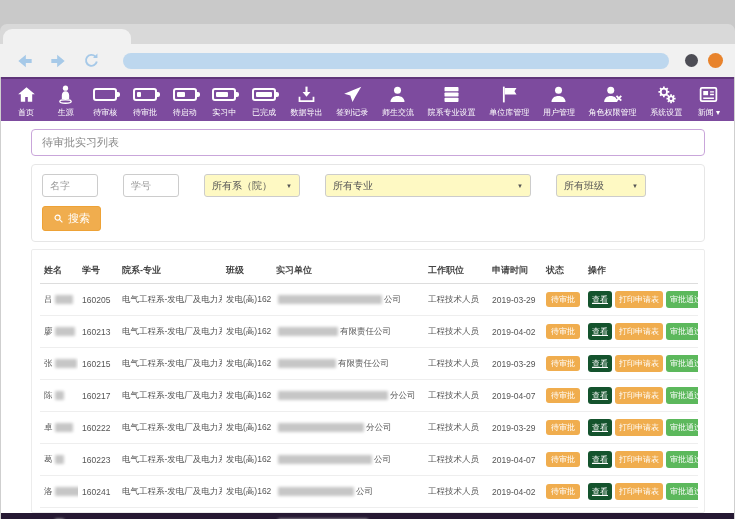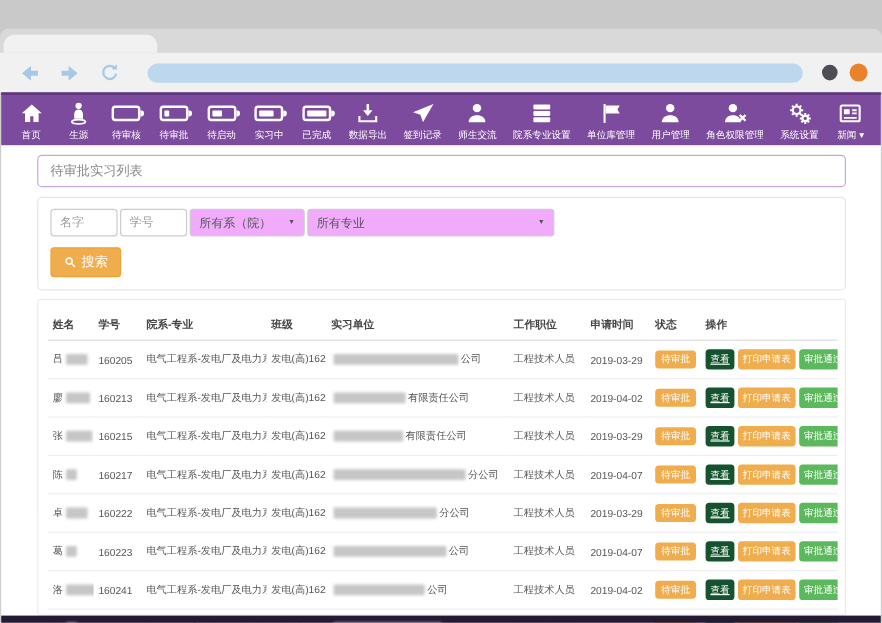--- a/index.html
+++ b/index.html
@@ -24,24 +24,24 @@
   .nav-item { display:flex; flex-direction:column; align-items:center; justify-content:flex-start; padding:4px 2px 3px; cursor:pointer; min-width:30px; }
   .nav-icon { height:22px; display:flex; align-items:center; justify-content:center; }
   .nav-label { color:#fff; font-size:8px; white-space:nowrap; margin-top:2px; }
   .battery { position:relative; width:24px; height:13px; border:2px solid #fff; border-radius:3px; }
   .battery::after { content:""; position:absolute; right:-5px; top:2px; width:3px; height:5px; background:#fff; border-radius:0 2px 2px 0; }
   .battery .fill { position:absolute; left:2px; top:2px; bottom:2px; background:#fff; border-radius:1px; }
 
   .breadcrumb-box { margin:8px 29px 0 30px; border:1px solid #c9a6da; border-radius:4px; background:#fff; padding:5px 10px; font-size:11px; color:#8a8a8a; }
 
   .filter-panel { margin:8px 29px 0 30px; border:1px solid #e6e6e6; border-radius:4px; padding:9px 10px 10px; }
-  .filter-row { display:flex; gap:2px; }
+  .filter-row { display:flex; gap:25px; }
   .f-input { height:23px; border:1px solid #ccc; border-radius:3px; font-size:10px; padding:0 7px; color:#555; }
   .f-input::placeholder { color:#999; }
-  .f-select { height:23px; border:1px solid #ccc; border-radius:3px; font-size:10px; color:#555; display:flex; align-items:center; justify-content:space-between; padding:0 7px; background:#f0abfc; cursor:pointer; }
+  .f-select { height:23px; border:1px solid #ccc; border-radius:3px; font-size:10px; color:#555; display:flex; align-items:center; justify-content:space-between; padding:0 7px; background:#fef9c3; cursor:pointer; }
   .f-select .caret { font-size:6px; color:#555; margin-left:6px; }
   .search-btn { margin-top:9px; display:inline-flex; align-items:center; gap:4px; background:#f0ad4e; color:#fff; border:1px solid #eea236; border-radius:3px; font-size:11px; padding:4px 10px; cursor:pointer; }
 
   .table-panel { margin:7px 29px 0 30px; border:1px solid #ececec; border-radius:2px; padding:8px; min-height:264px; }
   table { width:100%; border-collapse:collapse; table-layout:fixed; }
   th { text-align:left; font-size:9px; color:#444; font-weight:bold; padding:6px 4px; border-bottom:1px solid #ddd; white-space:nowrap; }
   td { font-size:8.5px; color:#555; padding:7px 4px; border-bottom:1px solid #eee; white-space:nowrap; overflow:hidden; }
   .redact { display:inline-block; height:9px; background:#c6c6c6; border-radius:1px; filter:blur(1.4px); vertical-align:middle; margin:0 2px; }
   .badge { display:inline-block; background:#f0ad4e; color:#fff; font-size:8px; padding:2px 5px; border-radius:3px; }
   .btn { display:inline-block; border:none; border-radius:3px; color:#fff; font-size:8px; padding:3px 4px; margin-right:3px; cursor:pointer; white-space:nowrap; font-family:inherit; }
@@ -253,20 +253,24 @@
         <input class="f-input" style="width: 56px;" placeholder="名字">
         <input class="f-input" style="width: 56px;" placeholder="学号">
         <div class="f-select" style="width:96px">
           <span>所有系（院）</span>
             <span class="caret">▼</span>
         </div>
         <div class="f-select" style="width:206px">
           <span>所有专业</span>
             <span class="caret">▼</span>
         </div>
+        <div class="f-select" style="width:90px">
+          <span>所有班级</span>
+            <span class="caret">▼</span>
+        </div>
       </div>
       <button class="search-btn">
         <svg width="11" height="11" viewBox="0 0 24 24">
             <circle cx="10" cy="10" r="5.5" stroke="#fff" stroke-width="2.6" fill="none"></circle>
             <path d="M14.5 14.5L20.5 20.5" stroke="#fff" stroke-width="2.6"></path>
           </svg>
         <span>搜索</span>
       </button>
     </div>
 

